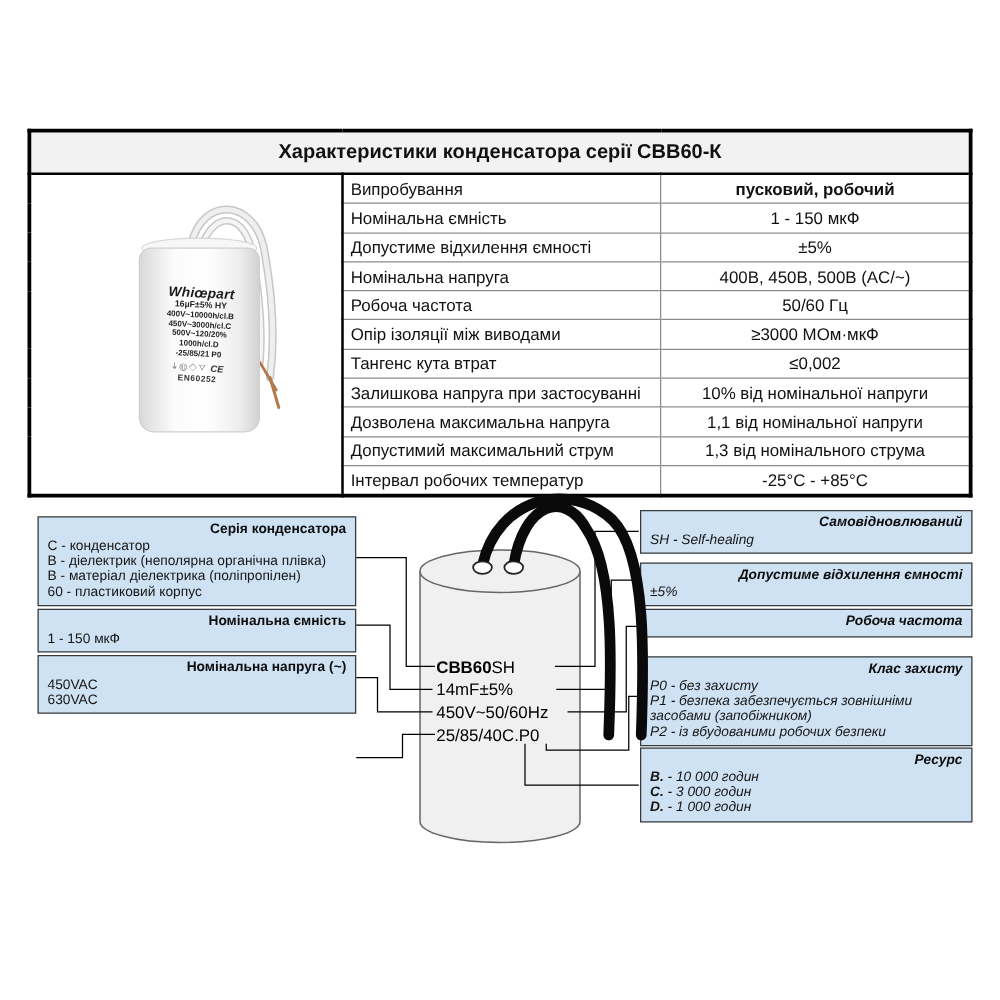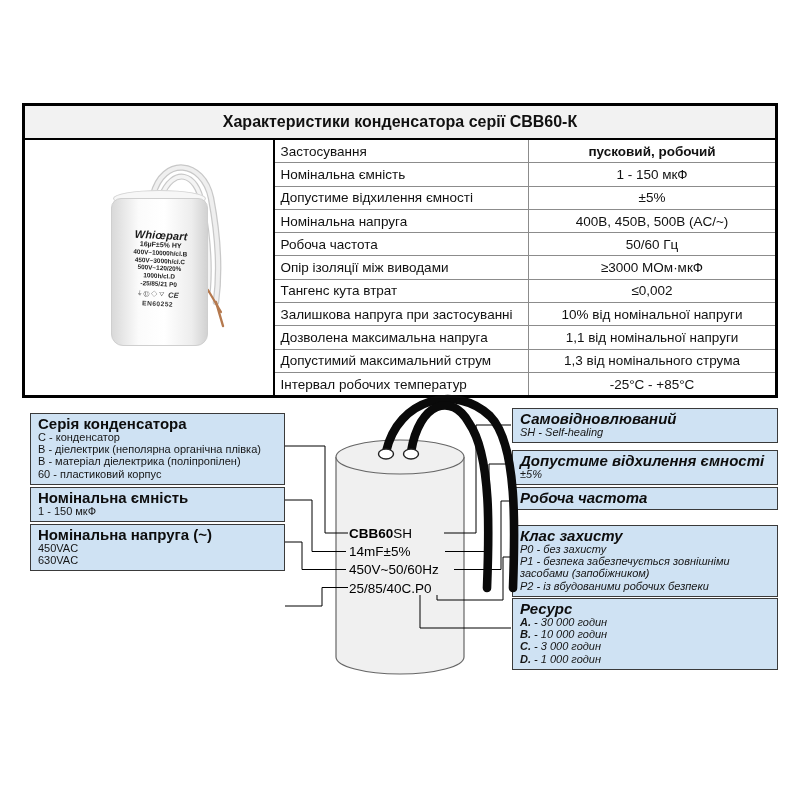--- a/index.html
+++ b/index.html
@@ -31,21 +31,21 @@
   .ph-line.first{font-size:7px;}
   .ph-cert{display:flex;justify-content:center;align-items:center;gap:4px;margin-top:2px;
            font-size:6.2px;color:#333;}
   .ph-ce{font-size:7.5px;font-weight:bold;font-style:italic;}
   .ph-std{font-size:6.6px;text-align:center;letter-spacing:.5px;color:#333;margin-top:1px;font-weight:bold;}
 
   
   .callout{position:absolute;left:30px;width:255px;box-sizing:border-box;z-index:2;
            background:var(--box_bg,#cfe2f3);border:1px solid #3a3a3a;padding:3px 7px 4px;}
   .callout.right{left:512px;width:266px;font-style:italic;}
-  .co-title{font-size:15px;font-weight:bold;line-height:13.5px;color:#0d0d0d;}
+  .co-title{font-size:11px;font-weight:bold;line-height:13.5px;color:#0d0d0d;text-align:right;}
   .co-line{font-size:11px;line-height:12.4px;color:#151515;}
   .co-line .pre{font-weight:bold;}
 
   
   .marking{position:absolute;left:349px;top:524px;width:102px;z-index:3;}
   .m-row{display:flex;justify-content:flex-start;align-items:center;height:18.3px;
          font-size:13.5px;color:#000;white-space:nowrap;}
   .m-model{font-weight:bold;}
 
   .svg-base{position:absolute;left:0;top:0;z-index:1;}
@@ -90,21 +90,21 @@
               <div class="ph-line">-25/85/21 P0</div>
               <div class="ph-cert">
                 <span>⏚ Ⓤ ◇ ▽</span>
                 <span class="ph-ce">CE</span>
               </div>
               <div class="ph-std">EN60252</div>
             </div>
           </div>
         </div>
       </td>
-      <td class="lbl">Застосування</td>
+      <td class="lbl">Випробування</td>
       <td class="val v-bold">пусковий, робочий</td>
     </tr>
     <tr>
           <td class="lbl">Номінальна ємність</td>
           <td class="val">1 - 150 мкФ</td>
         </tr>
     <tr>
           <td class="lbl">Допустиме відхилення ємності</td>
           <td class="val">±5%</td>
         </tr>
@@ -177,21 +177,20 @@
     <div class="co-title">Робоча частота</div>
   </div>
   <div class="callout right" style="top:525px">
     <div class="co-title">Клас захисту</div>
     <div class="co-line">P0 - без захисту</div>
     <div class="co-line">P1 - безпека забезпечується зовнішніми засобами (запобіжником)</div>
     <div class="co-line">P2 - із вбудованими робочих безпеки</div>
   </div>
   <div class="callout right" style="top:598px">
     <div class="co-title">Ресурс</div>
-    <div class="co-line"><span class="pre">A.</span><span> - 30 000 годин</span></div>
     <div class="co-line"><span class="pre">B.</span><span> - 10 000 годин</span></div>
     <div class="co-line"><span class="pre">C.</span><span> - 3 000 годин</span></div>
     <div class="co-line"><span class="pre">D.</span><span> - 1 000 годин</span></div>
   </div>
 
   <div class="marking">
     <div class="m-row">
       <span class="m-model">CBB60</span>
       <span>SH</span>
     </div>

